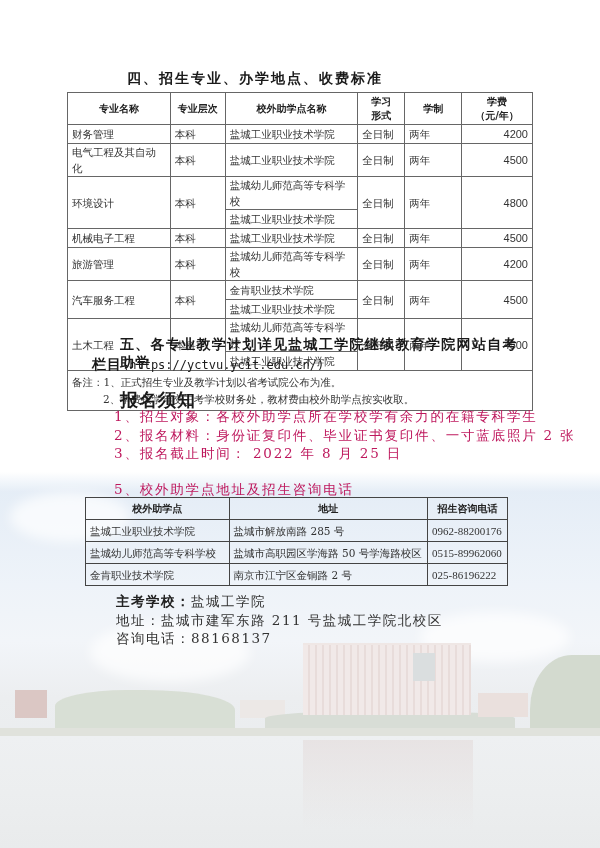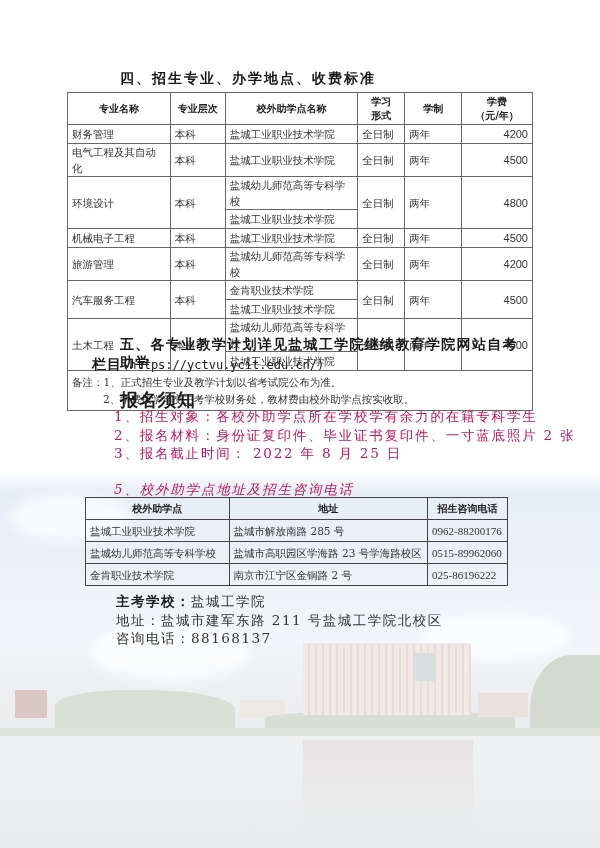--- a/index.html
+++ b/index.html
@@ -58,21 +58,21 @@
     position:absolute; left:303px; top:740px; width:170px; height:90px;
     background: linear-gradient(180deg, rgba(230,224,224,0.8), rgba(236,238,239,0));
   }
 
   .content { position: absolute; left: 0; top: 0; width: 600px; height: 848px; z-index: 1; }
 
   .section-title {
     position: absolute; font-size: 14px; letter-spacing: 1px; color: #1a1a1a;
     font-family: "DejaVu Serif", serif;
   }
-  #sec4 { left: 120px; top: 70px; font-weight: bold; letter-spacing: 2px; }
+  #sec4 { left: 127px; top: 70px; font-weight: bold; letter-spacing: 2px; }
 
   table { border-collapse: collapse; position: absolute; }
   .t1 { left: 67px; top: 92px; width: 466px; font-size: 10.5px; }
   .t1 td, .t1 th { border: 1px solid #666; padding: 0 4px; height: 18px; line-height: 16px; }
   .t1 th { font-family: "DejaVu Sans", sans-serif; font-weight: bold; font-size: 10px; height: 31px; line-height: 14px; color:#222; }
   .t1 td { color: #333; }
   .t1 .c { text-align: left; }
   .t1 .num { text-align: right; font-family: "Liberation Sans", sans-serif; font-size: 11px; }
   .t1 .note { text-align: left; padding: 3px 4px 2px 4px; line-height: 17px; height: auto; }
   .t1 .note span { display: block; }
@@ -233,42 +233,42 @@
 
   <div id="sec5" class="section-title">五、各专业教学计划详见盐城工学院继续教育学院网站自考助学</div>
   <div id="sec5-line2" class="section-title">
     <span>栏目</span><span class="url">(https://yctvu.ycit.edu.cn/)</span>
   </div>
 
   <div id="notice-title" class="section-title">报名须知</div>
   <div class="notice-item" style="top:408px;">1、招生对象：各校外助学点所在学校学有余力的在籍专科学生</div>
   <div class="notice-item" style="top:427px;">2、报名材料：身份证复印件、毕业证书复印件、一寸蓝底照片 2 张</div>
   <div class="notice-item" style="top:445px;">3、报名截止时间： 2022 年 8 月 25 日</div>
-  <div class="notice-item" style="top:481px;font-style:italic;">5、校外助学点地址及招生咨询电话</div>
+  <div class="notice-item" style="top:481px;">5、校外助学点地址及招生咨询电话</div>
 
   <table class="t2">
     <colgroup>
         <col style="width:144px">
         <col style="width:199px">
         <col style="width:80px">
       </colgroup>
     <tbody>
         <tr>
       <th>校外助学点</th>
       <th>地址</th>
       <th>招生咨询电话</th>
     </tr>
     <tr>
       <td>盐城工业职业技术学院</td>
       <td>盐城市解放南路 285 号</td>
       <td class="phone">0962-88200176</td>
     </tr>
     <tr>
       <td>盐城幼儿师范高等专科学校</td>
-      <td>盐城市高职园区学海路 23 号学海路校区</td>
+      <td>盐城市高职园区学海路 50 号学海路校区</td>
       <td class="phone">0515-89962060</td>
     </tr>
     <tr>
       <td>金肯职业技术学院</td>
       <td>南京市江宁区金铜路 2 号</td>
       <td class="phone">025-86196222</td>
     </tr>
   </tbody>
     </table>
 

